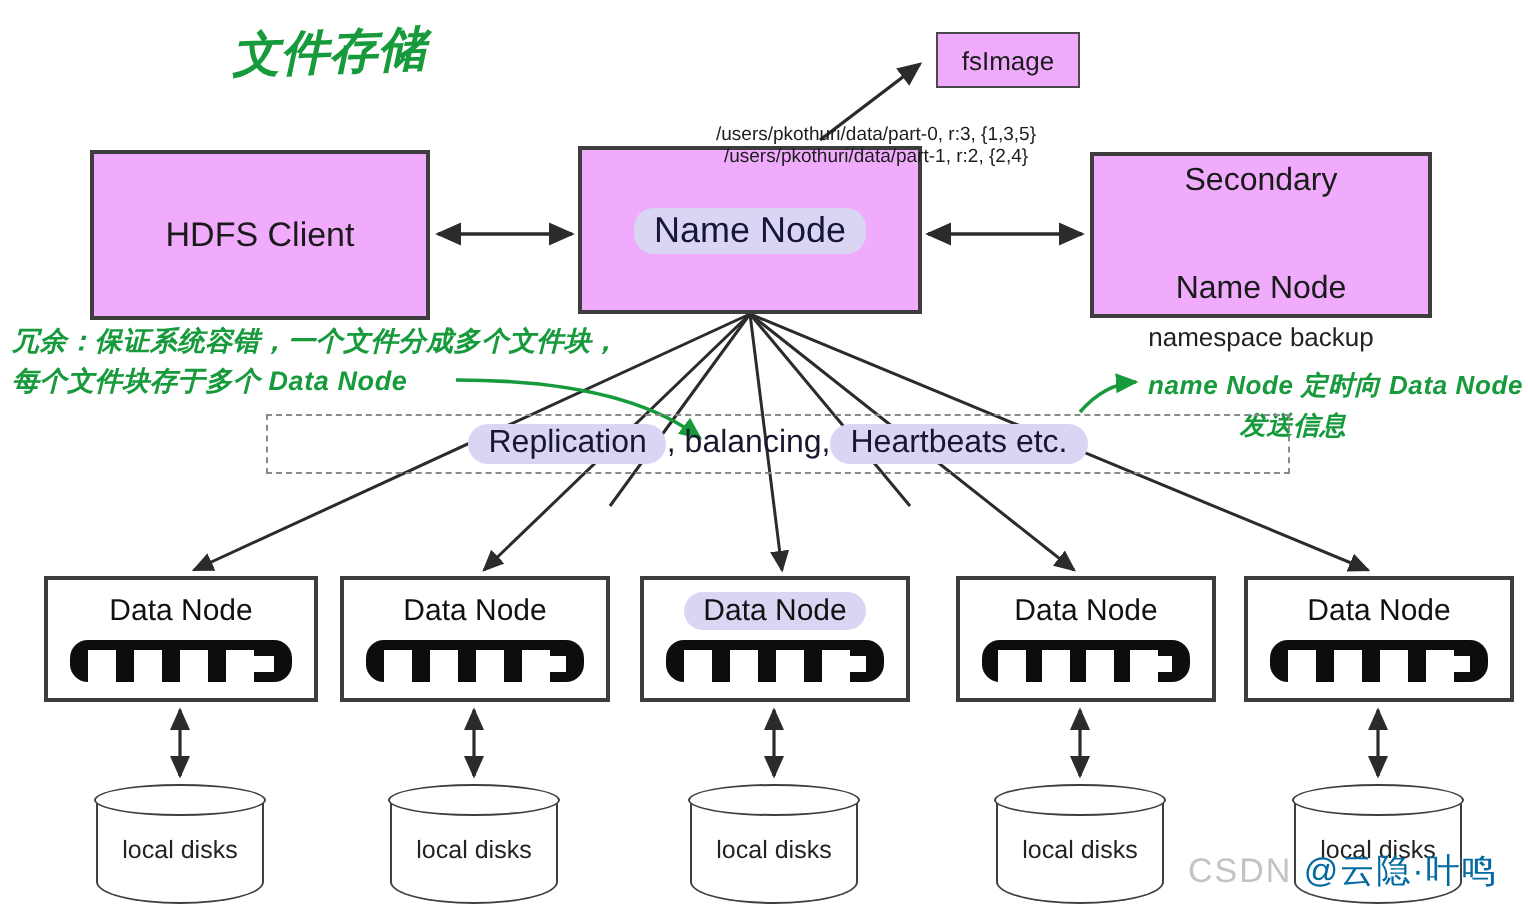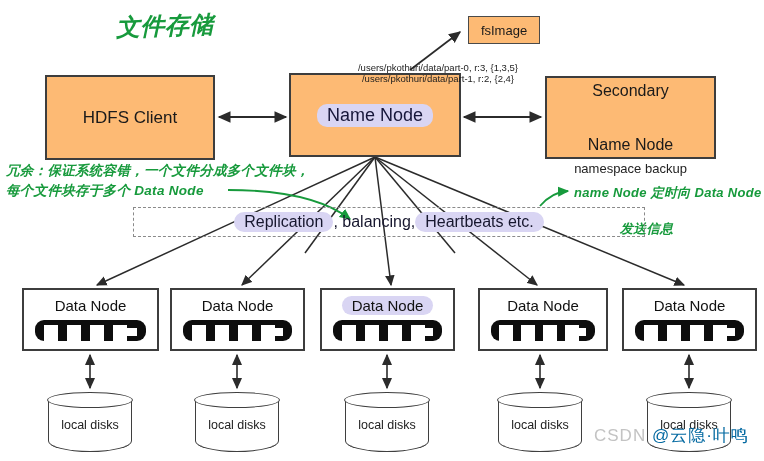--- a/index.html
+++ b/index.html
@@ -3,21 +3,21 @@
 <meta charset="utf-8">
 <style>
   html,body { margin:0; padding:0; background:#ffffff; }
   #canvas {
     position:relative; width:764px; height:461px; background:#ffffff;
     font-family:"Liberation Sans", sans-serif; color:#1a1a1a; overflow:hidden;
   }
   .abs { position:absolute; }
   svg.overlay { position:absolute; left:0; top:0; width:764px; height:461px; pointer-events:none; }
 
-  .box { position:absolute; background:#fdba74; border:2px solid #3d3d3d; box-sizing:border-box;
+  .box { position:absolute; background:#f0abfc; border:2px solid #3d3d3d; box-sizing:border-box;
          display:flex; align-items:center; justify-content:center; text-align:center; }
   .thinbox { border-width:1.6px; border-color:#4a4a4a; }
 
   .hl { background:#d9d5f3; border-radius:10px; padding:1px 10px; }
 
   .green-note { position:absolute; color:#179a3c; font-style:italic; font-weight:bold;
                 font-size:13px; white-space:nowrap; letter-spacing:0.3px; }
 
   .meta { position:absolute; font-size:9.5px; line-height:11px; color:#1d1d1d; text-align:center; white-space:nowrap; }
 
@@ -106,21 +106,21 @@
   <div class="box" style="left:545px; top:76px; width:171px; height:83px; font-size:16px; flex-direction:column; line-height:22px;gap:32px;">
     <span>Secondary</span>
     <span>Name Node</span>
   </div>
   <div class="abs" style="left:545px; top:161px; width:171px; text-align:center; font-size:13px; color:#222;">namespace backup</div>
 
   <div class="green-note" style="left:6px; top:162px; font-size:13.5px;">冗余：保证系统容错，一个文件分成多个文件块，</div>
   <div class="green-note" style="left:6px; top:182px; font-size:13.5px;">每个文件块存于多个 Data Node</div>
 
   <div class="green-note" style="left:574px; top:184px; font-size:13px;">name Node 定时向 Data Node</div>
-  <div class="green-note" style="left:620px; top:220px; font-size:13px;font-style:italic;">发送信息</div>
+  <div class="green-note" style="left:620px; top:204px; font-size:13px;font-style:italic;">发送信息</div>
 
   <div class="abs" style="left:133px; top:207px; width:512px; height:30px; border:1.4px dashed #8a8a8a; box-sizing:border-box;
               display:flex; align-items:center; justify-content:center; font-size:16px; color:#17172e;">
     <span class="hl">Replication</span>
       <span>, balancing, </span>
       <span class="hl">Heartbeats etc.</span>
   </div>
 
   <div class="dn" style="left:22px; top:288px; width:137px; height:63px;">
     <div class="dn-label">

